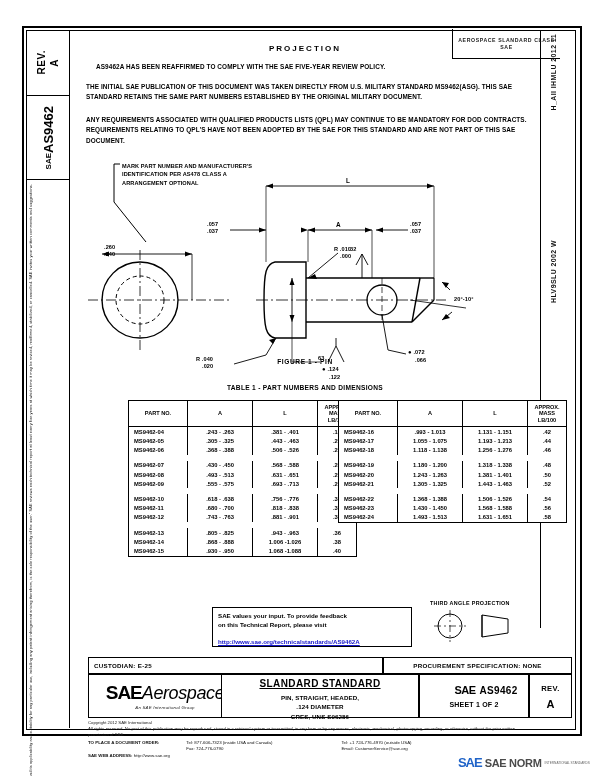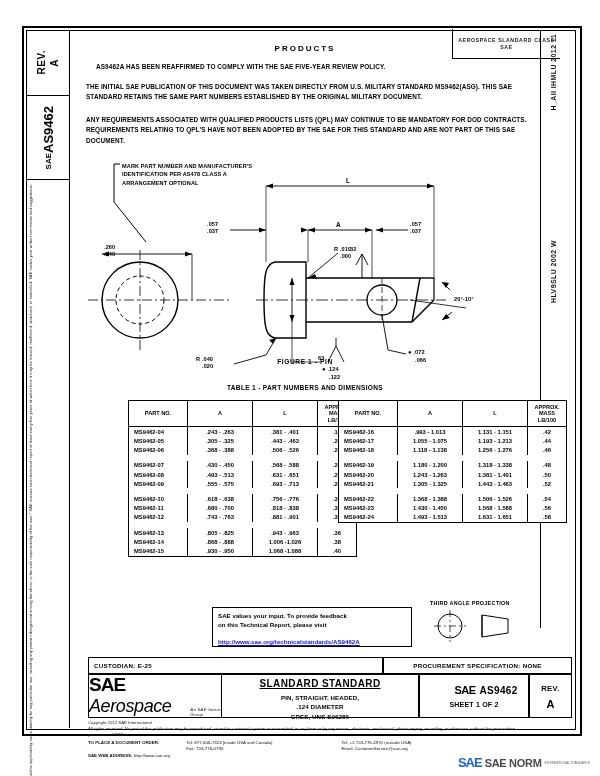--- a/index.html
+++ b/index.html
@@ -65,21 +65,21 @@
   
   .tap-label{position:absolute;left:430px;top:600px;font-size:5.4px;font-weight:bold;letter-spacing:.3px;}
   .tap-box{position:absolute;left:424px;top:607px;width:108px;height:38px;}
 
   
   .tb{position:absolute;border:1px solid #000;box-sizing:border-box;background:#fff;}
   #tb-cust{left:88px;top:657px;width:295px;height:17px;display:flex;align-items:center;padding-left:5px;}
   #tb-proc{left:383px;top:657px;width:189px;height:17px;display:flex;align-items:center;justify-content:center;}
   #tb-cust span,#tb-proc span{font-size:6.2px;font-weight:bold;letter-spacing:.3px;}
 
-  #tb-logo{left:88px;top:674px;width:154px;height:44px;display:flex;flex-direction:row;align-items:flex-end;justify-content:center;}
+  #tb-logo{left:88px;top:674px;width:154px;height:44px;display:flex;flex-direction:column;align-items:center;justify-content:center;}
   #tb-title{left:221px;top:674px;width:198px;height:44px;padding-top:3px;text-align:center;}
   #tb-num{left:419px;top:674px;width:110px;height:44px;padding-top:9px;text-align:center;}
   #tb-rev{left:529px;top:674px;width:43px;height:44px;padding-top:9px;text-align:center;}
 
   .logo-sae{font-size:19px;font-weight:bold;letter-spacing:-1px;display:inline-block;}
   .logo-aero{font-size:18px;font-style:italic;font-weight:400;letter-spacing:-.4px;}
   .logo-sub{font-size:4.4px;font-style:italic;margin-top:1px;letter-spacing:.2px;color:#222;}
   .as-title{font-size:10px;font-weight:bold;letter-spacing:.4px;text-decoration:underline;}
   .as-sub{font-size:6.2px;font-weight:bold;line-height:1.5;margin-top:4px;letter-spacing:.1px;}
   .num-line{font-size:10px;font-weight:bold;letter-spacing:.3px;padding-left:24px;}
@@ -121,21 +121,21 @@
       <span class="vert">SAE Technical Standards Board Rules provide that: "This report is published by SAE to advance the state of technical and engineering sciences. The use of this report is entirely voluntary, and its applicability and suitability for any particular use, including any patent infringement arising therefrom, is the sole responsibility of the user."   SAE reviews each technical report at least every five years at which time it may be revised, reaffirmed, stabilized, or cancelled. SAE invites your written comments and suggestions.</span>
     </div>
   </div>
 
   <div class="rail-right">
     <span class="vert" style="top:4px;">H_AII IHMLU 2012 11</span>
     <span class="vert" style="top:210px;">HLV9SLU 2002 W</span>
     <span class="vert" style="top:400px;">6ULU 1590 06</span>
   </div>
 
-  <div class="rationale-title">PRODUCTS</div>
+  <div class="rationale-title">PROJECTION</div>
 
   <div class="stamp-box">
     <div>AEROSPACE SLANDARD CLASS</div>
     <div>SAE</div>
   </div>
 
   <div class="para" id="p-reaffirm">AS9462A HAS BEEN REAFFIRMED TO COMPLY WITH THE SAE FIVE-YEAR REVIEW POLICY.</div>
   <div class="para" id="p-initial">THE INITIAL SAE PUBLICATION OF THIS DOCUMENT WAS TAKEN DIRECTLY FROM U.S. MILITARY STANDARD MS9462(ASG). THIS SAE STANDARD RETAINS THE SAME PART NUMBERS ESTABLISHED BY THE ORIGINAL MILITARY DOCUMENT.</div>
   <div class="para" id="p-qpl">ANY REQUIREMENTS ASSOCIATED WITH QUALIFIED PRODUCTS LISTS (QPL) MAY CONTINUE TO BE MANDATORY FOR DOD CONTRACTS. REQUIREMENTS RELATING TO QPL'S HAVE NOT BEEN ADOPTED BY THE SAE FOR THIS STANDARD AND ARE NOT PART OF THIS SAE DOCUMENT.</div>
 

